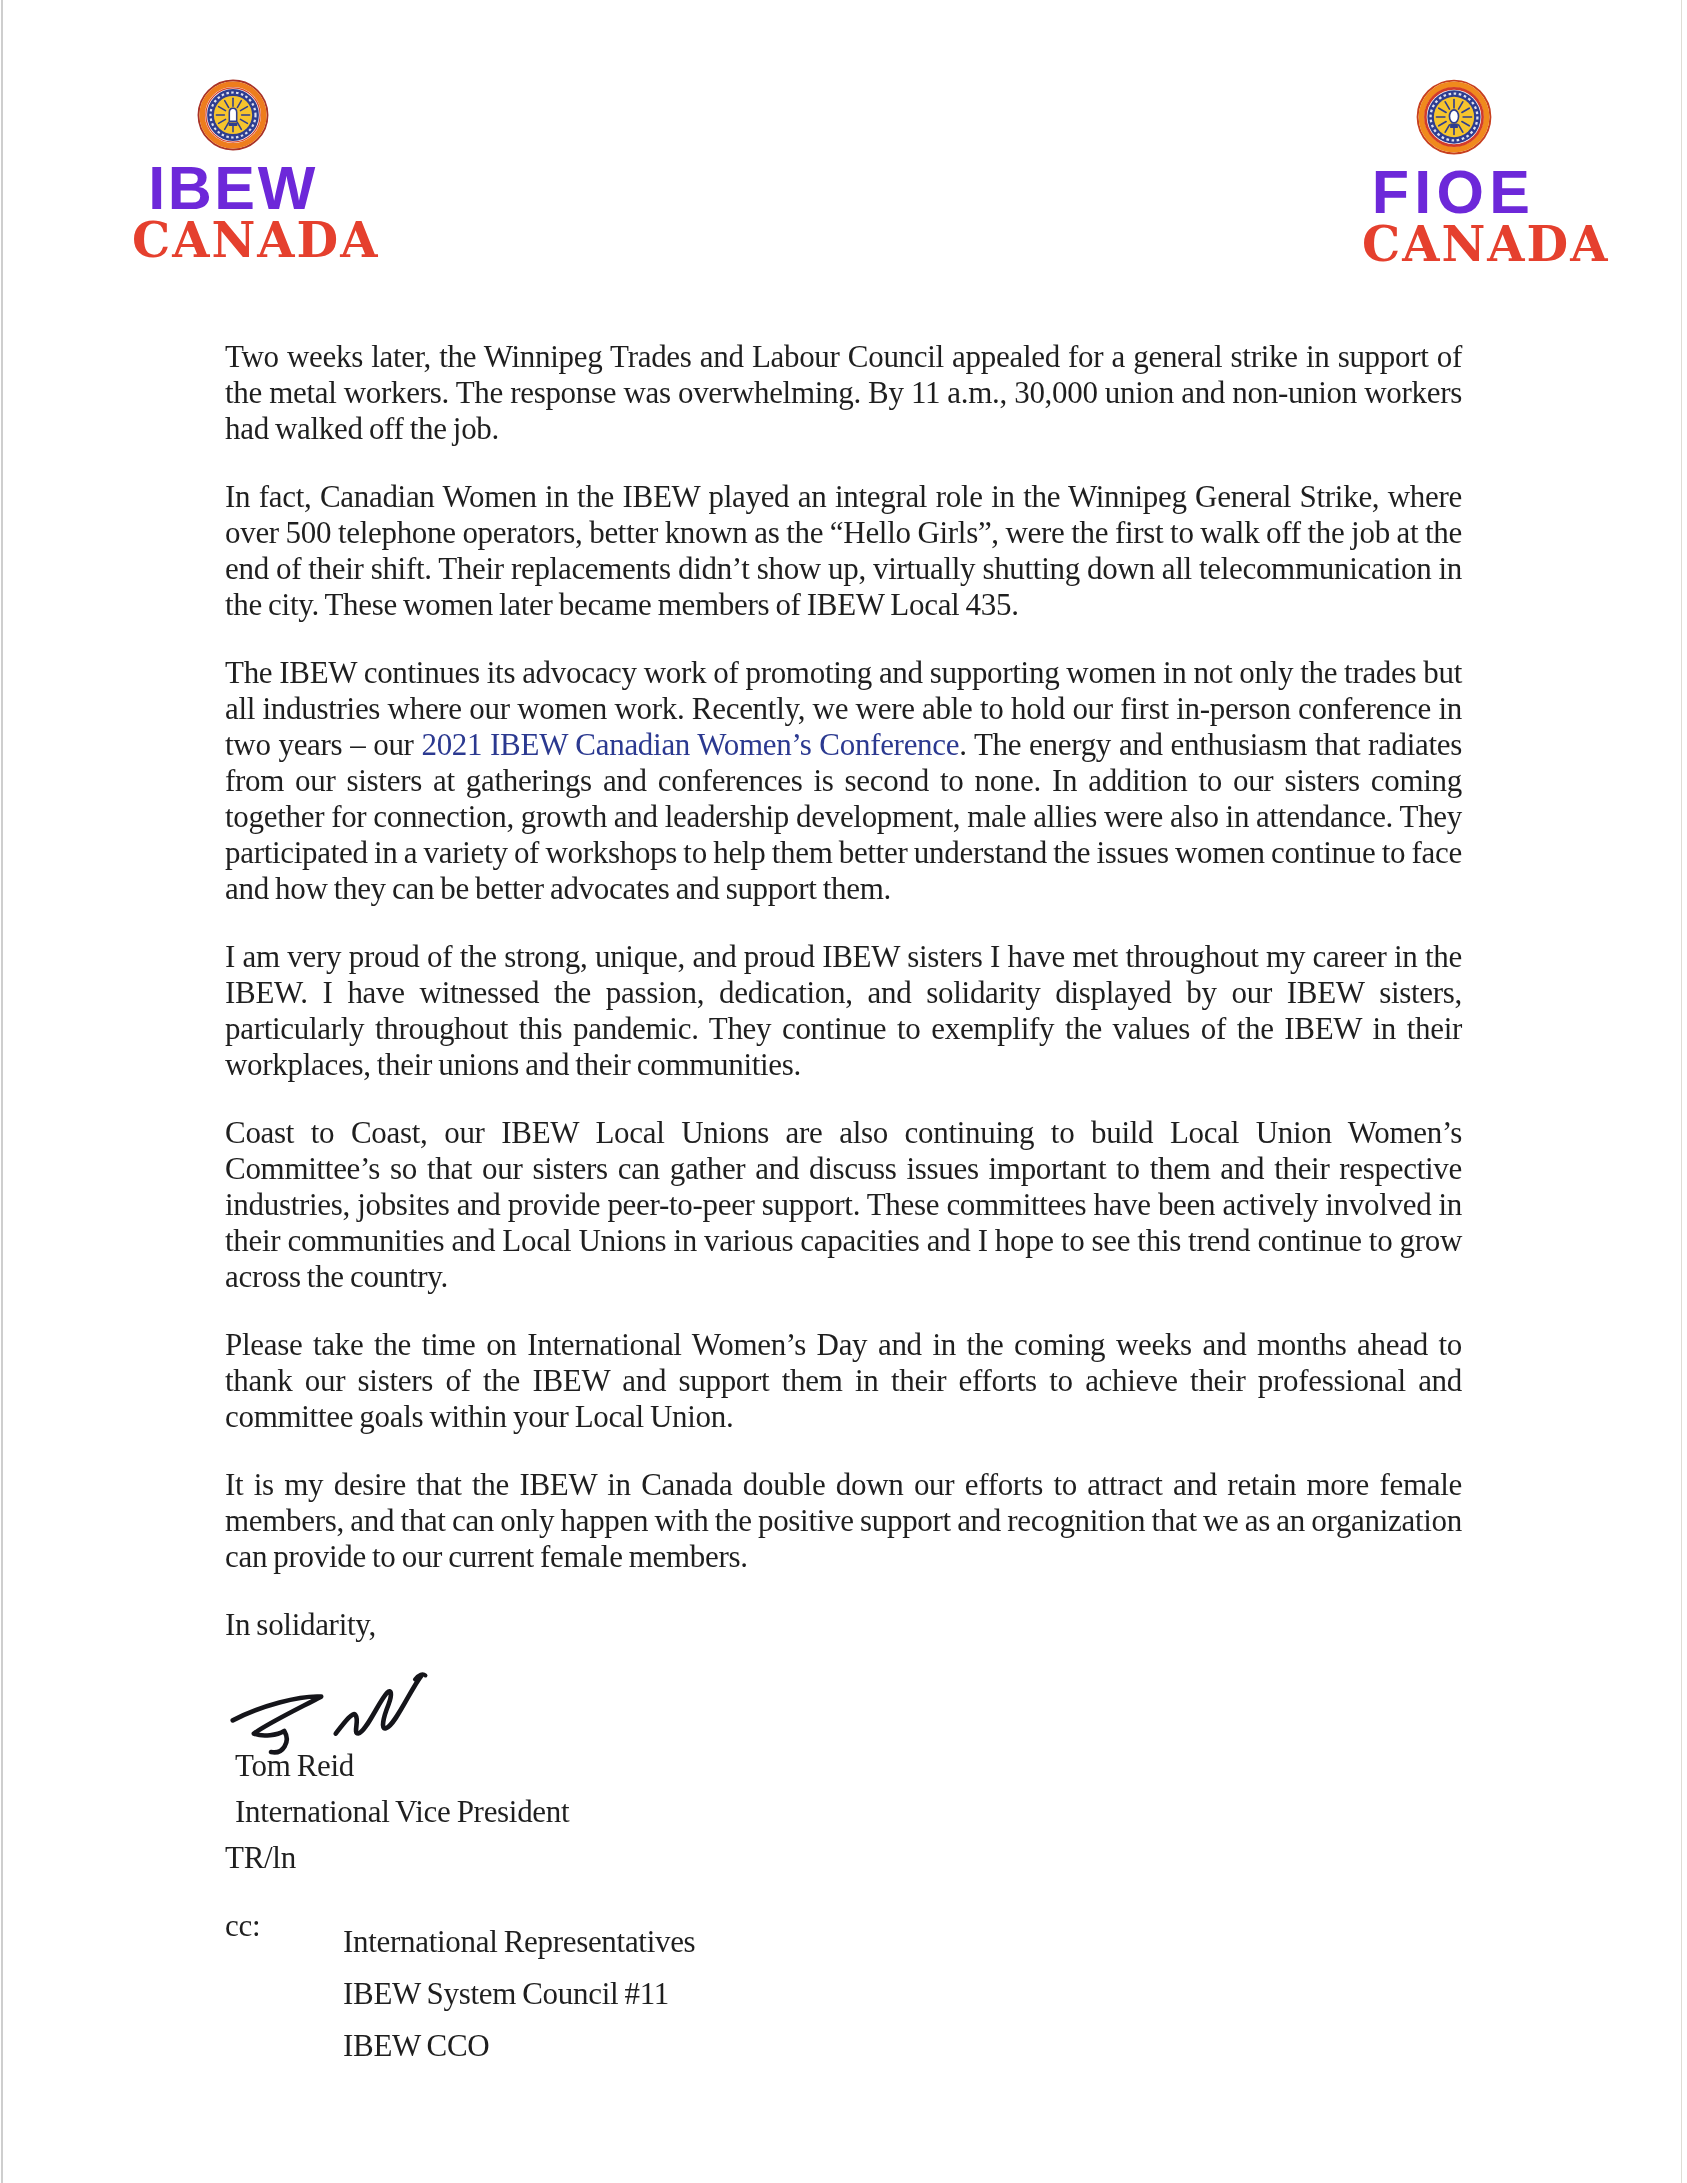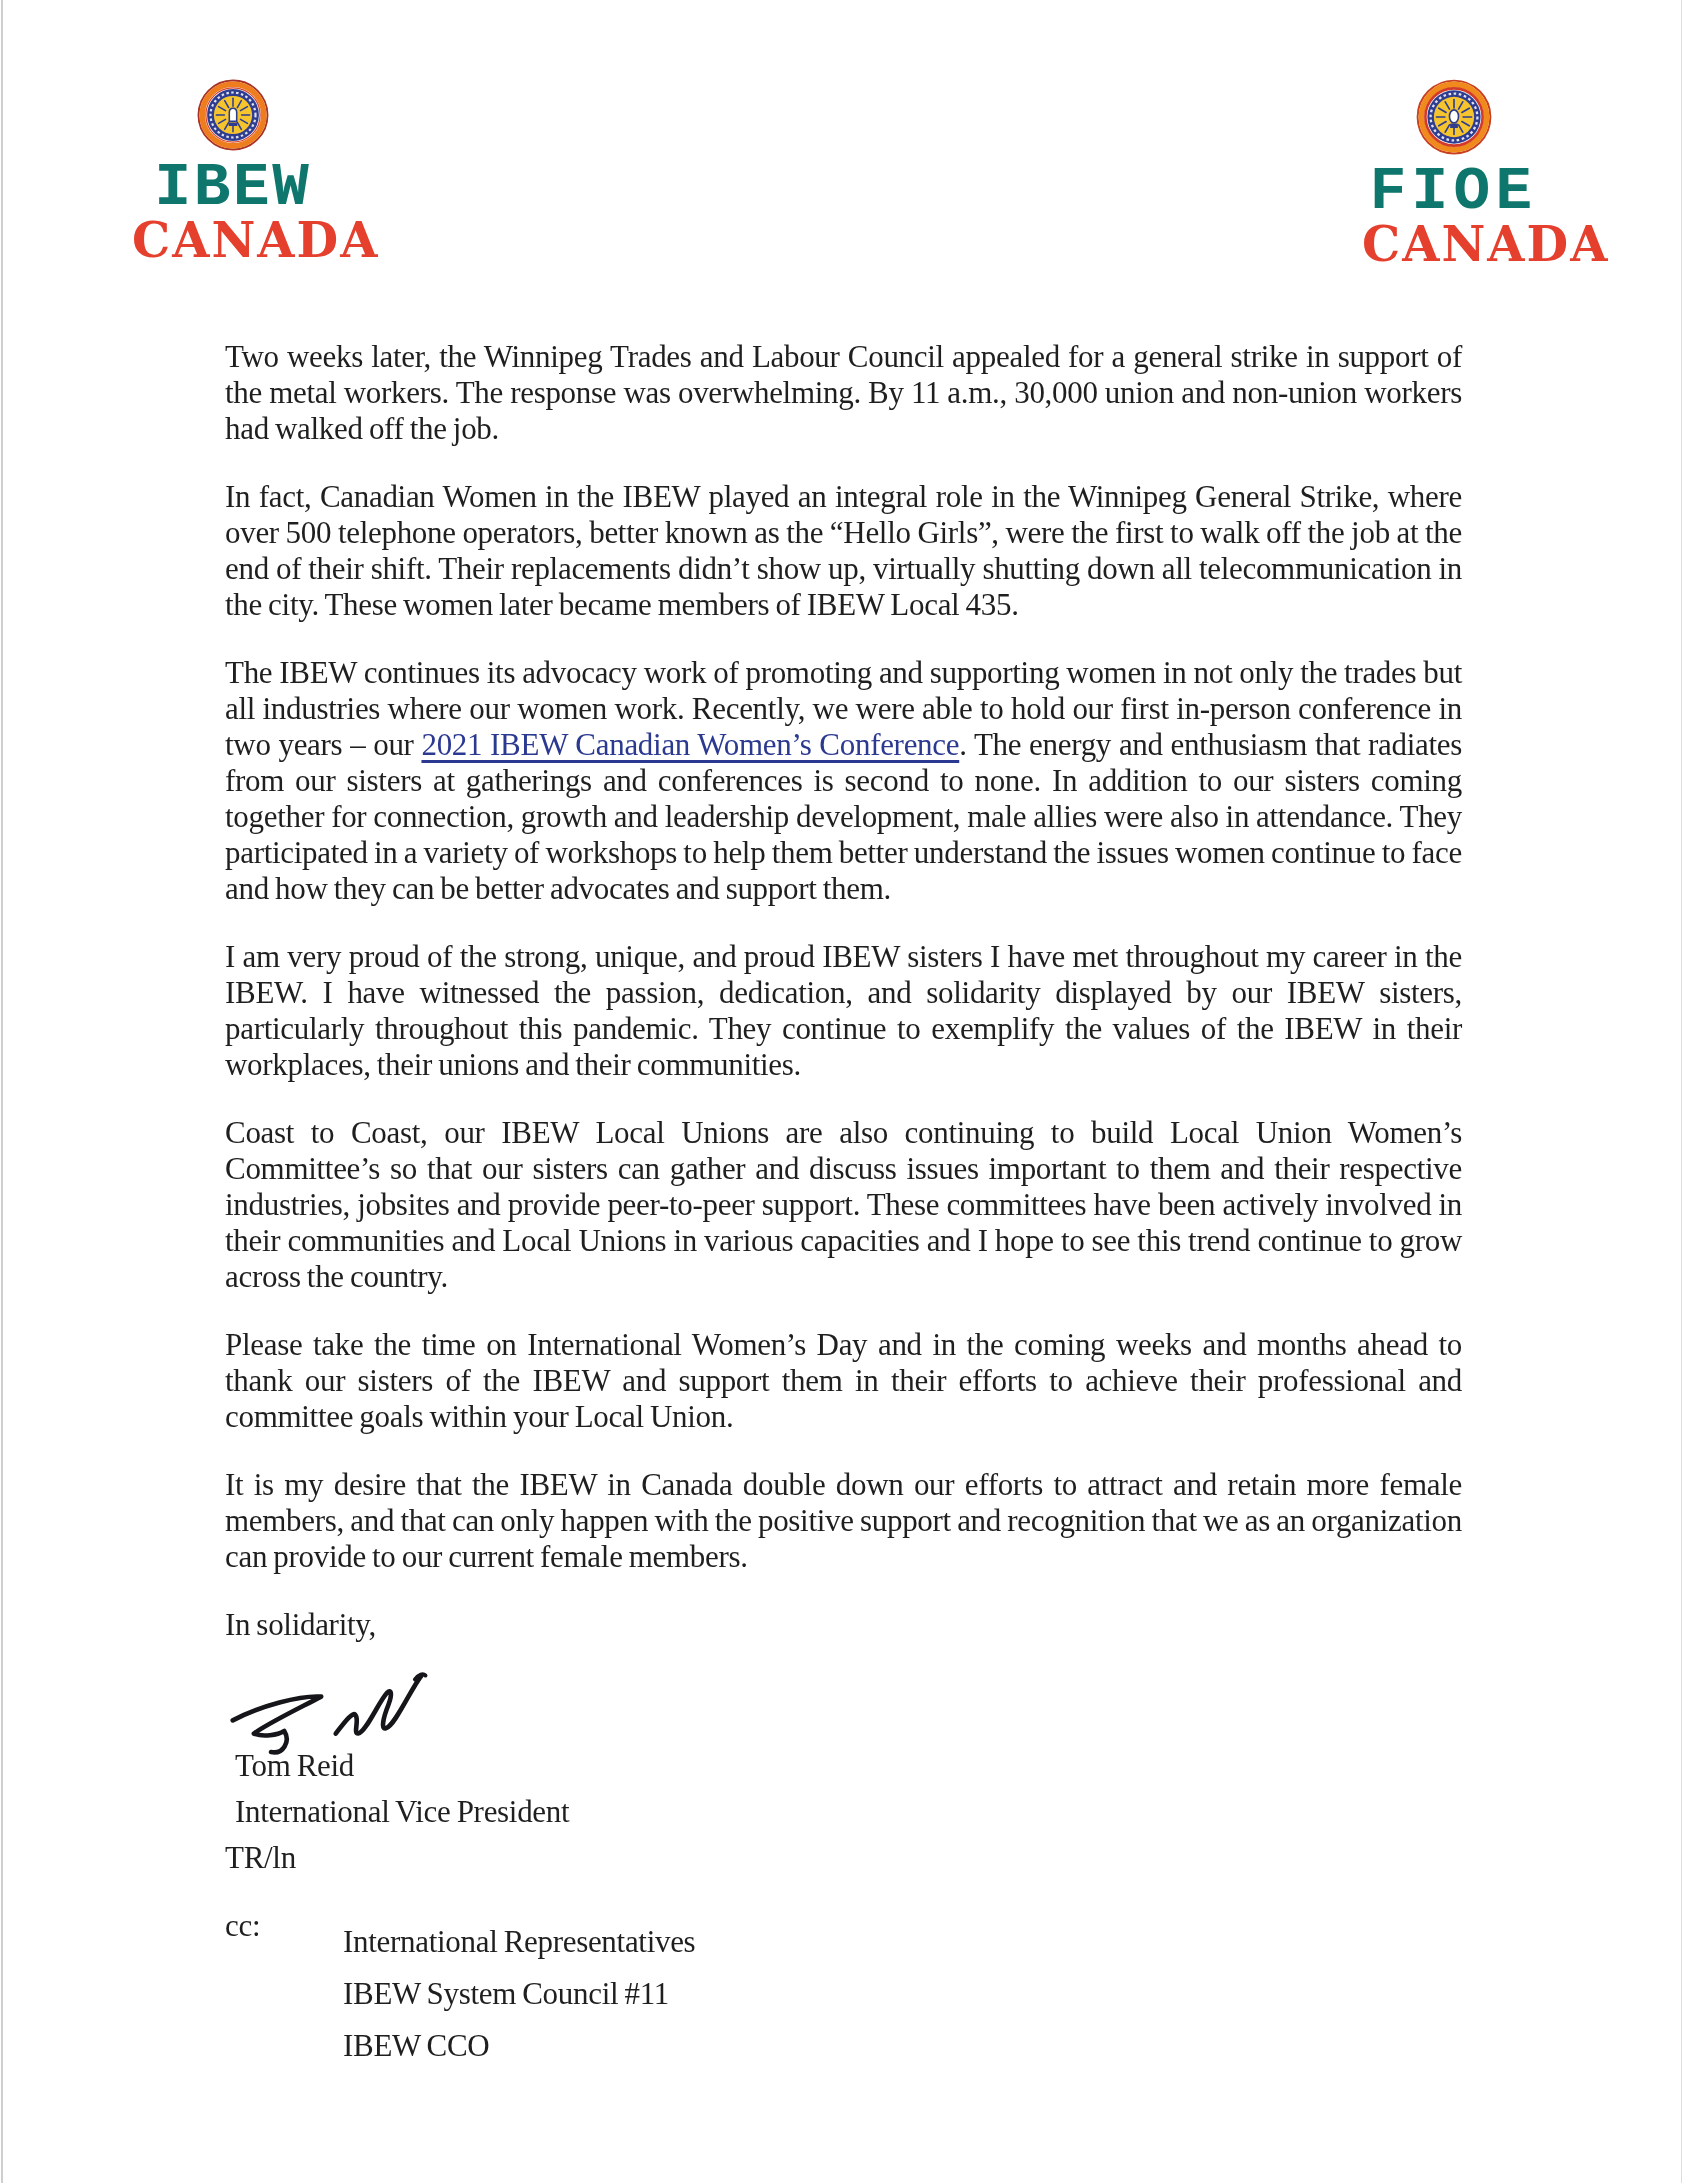--- a/index.html
+++ b/index.html
@@ -16,40 +16,39 @@
   
   .edge-left{position:absolute;left:1.3px;top:0;width:2px;height:100%;background:#c6c6c6;opacity:.85;}
   .edge-right{position:absolute;left:1681px;top:0;width:1.3px;height:100%;background:#dcd9d0;opacity:.9;}
 
   
   .logo{position:absolute;top:78px;text-align:center;}
   .logo-left{left:132px;width:202px;}
   .logo-right{left:1362px;width:183px;}
   .emblem{display:block;margin:0 auto 4px auto;}
   .logo-name{
-    font-family:Liberation Mono, monospace;font-weight:bold;
-    color:#0f766e;font-size:61px;line-height:64px;letter-spacing:2.6px;
+    font-family:Liberation Sans, sans-serif;font-weight:bold;
+    color:#6d28d9;font-size:61px;line-height:64px;letter-spacing:2.6px;
   }
   .logo-right .logo-name{letter-spacing:5.3px;}
   .logo-country{
     font-family:"DejaVu Serif",serif;font-weight:bold;
     color:#E5402E;font-size:48px;line-height:41px;letter-spacing:2px;
   }
 
   
   .content{
     position:absolute;left:225px;top:339px;width:1237px;
     font-size:31px;line-height:36px;
     letter-spacing:-0.3px;word-spacing:-1.3px;
     text-align:justify;
   }
   .content p{margin:0 0 32px 0;}
   a.conf-link{
     color:#2B3990;
-    text-decoration:underline;
     text-decoration-thickness:2.6px;
     text-underline-offset:4.6px;
     cursor:pointer;
   }
   .closing{margin:0;}
   .signature-wrap{height:81px;margin-top:-18.5px;margin-left:-2.6px;}
   .name-block p{margin:10px;}
   .initials{margin-top:34px;}
   .cc-row{display:flex;margin-top:32px;text-align:left;gap:8px;}
   .cc-label{width:94px;flex:0 0 94px;}

